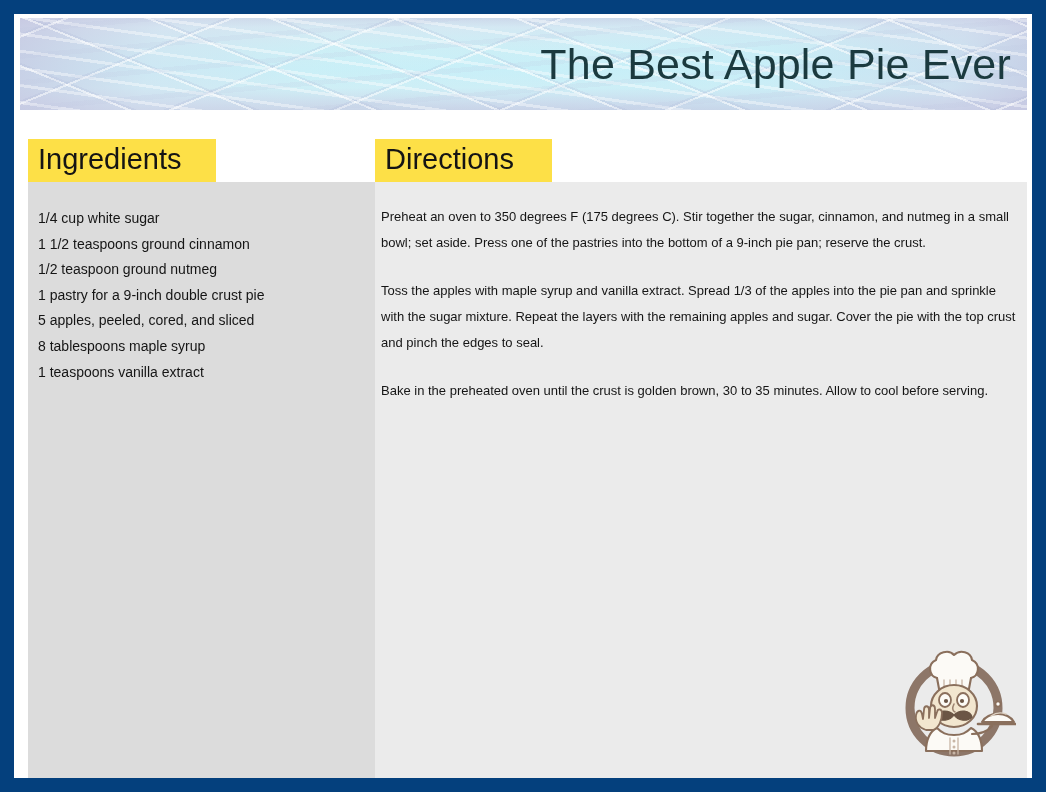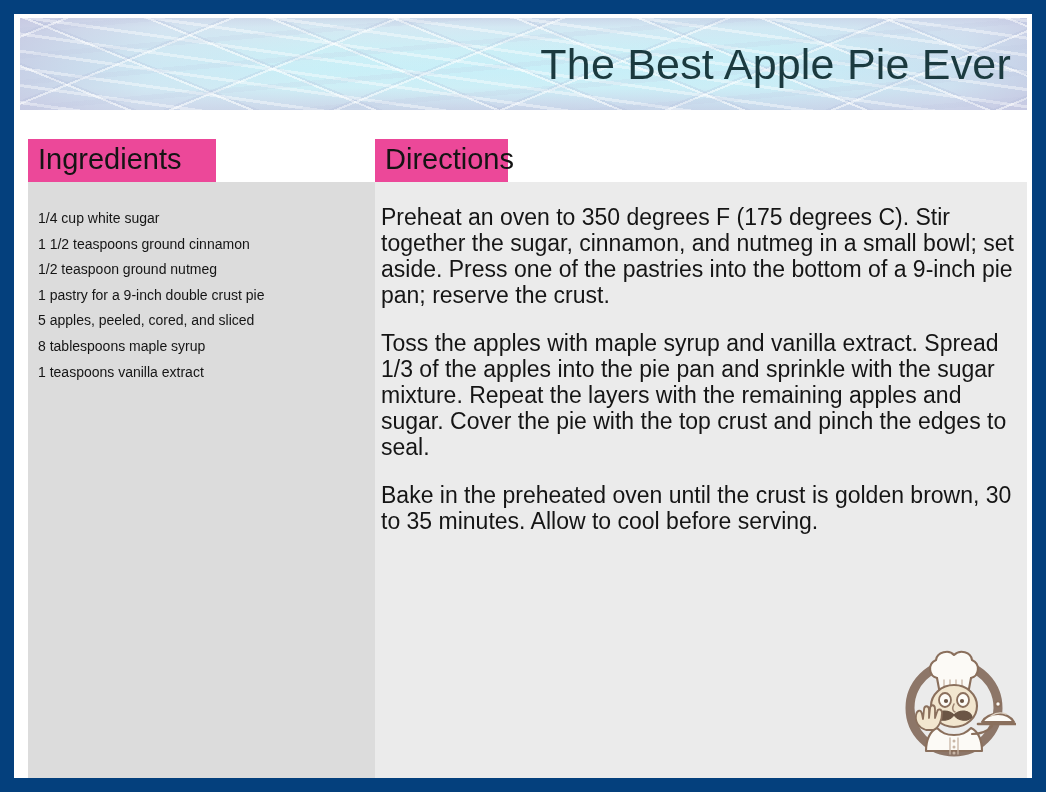--- a/index.html
+++ b/index.html
@@ -82,21 +82,21 @@
     pointer-events:none;
   }
 
   
   .panel-head{
     position:absolute;
     z-index:3;
     font-size:29px;
     font-weight:400;
     color:#141414;
-    background:#ec4899;
+    background:#fde047;
     padding:4px 14px 6px 10px;
     box-sizing:border-box;
     white-space:nowrap;
   }
   .panel-body{
     position:absolute;
     z-index:3;
     box-sizing:border-box;
   }
 
@@ -106,26 +106,26 @@
     left:14px; top:168px; width:394px; height:610px;
     background:#dcdcdc;
     padding:24px 8px 10px 10px;
     font-size:14px;
     line-height:25.6px;
     color:#151515;
   }
   #ingredients-body .ing-line{ white-space:normal; }
 
   
-  #directions-head{ left:361px; top:125px; width:133px; height:43px; }
+  #directions-head{ left:361px; top:125px; width:177px; height:43px; }
   #directions-body{
     left:361px; top:168px; width:652px; height:610px;
     background:#ebebeb;
     padding:22px 6px 10px 6px;
-    font-size:23px;
+    font-size:13px;
     line-height:26px;
     color:#151515;
   }
   #directions-body p{ margin:0 0 22px 0; }
   #directions-body p:last-child{ margin-bottom:8px; }
 
   
   #directions-body{ background-color:#ebebeb; }
   #pie-image{ mix-blend-mode:multiply; }
 

